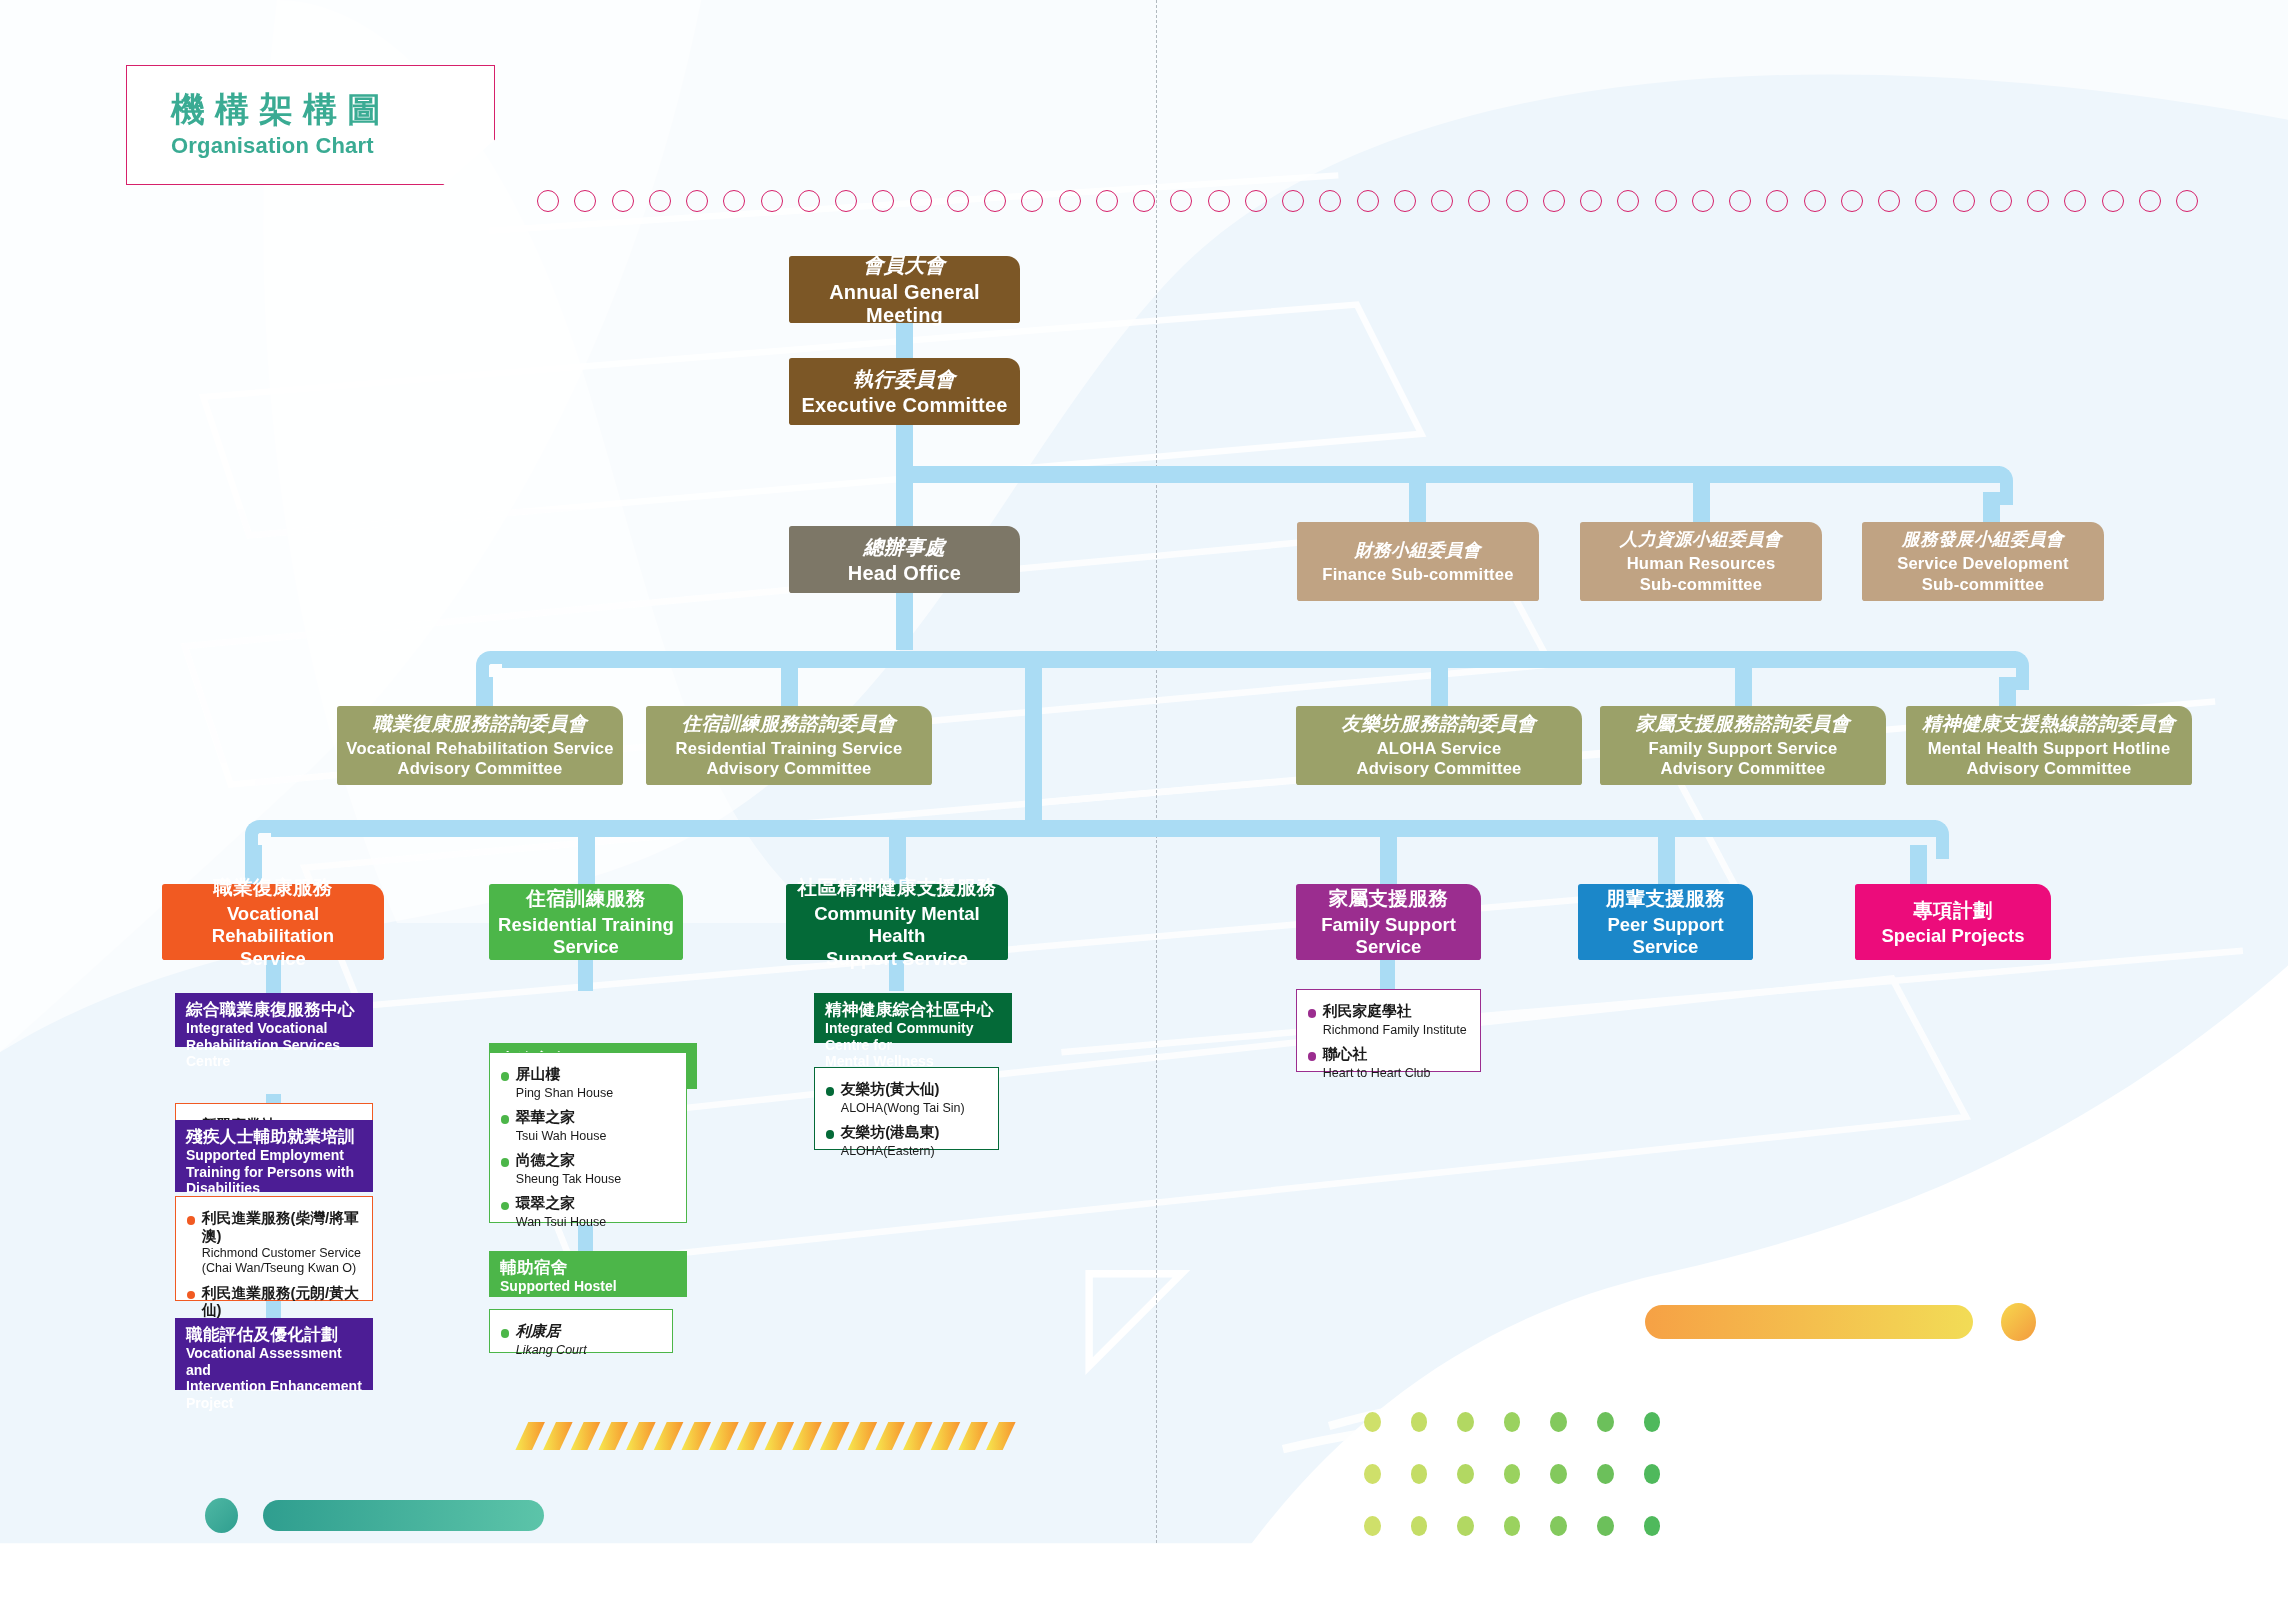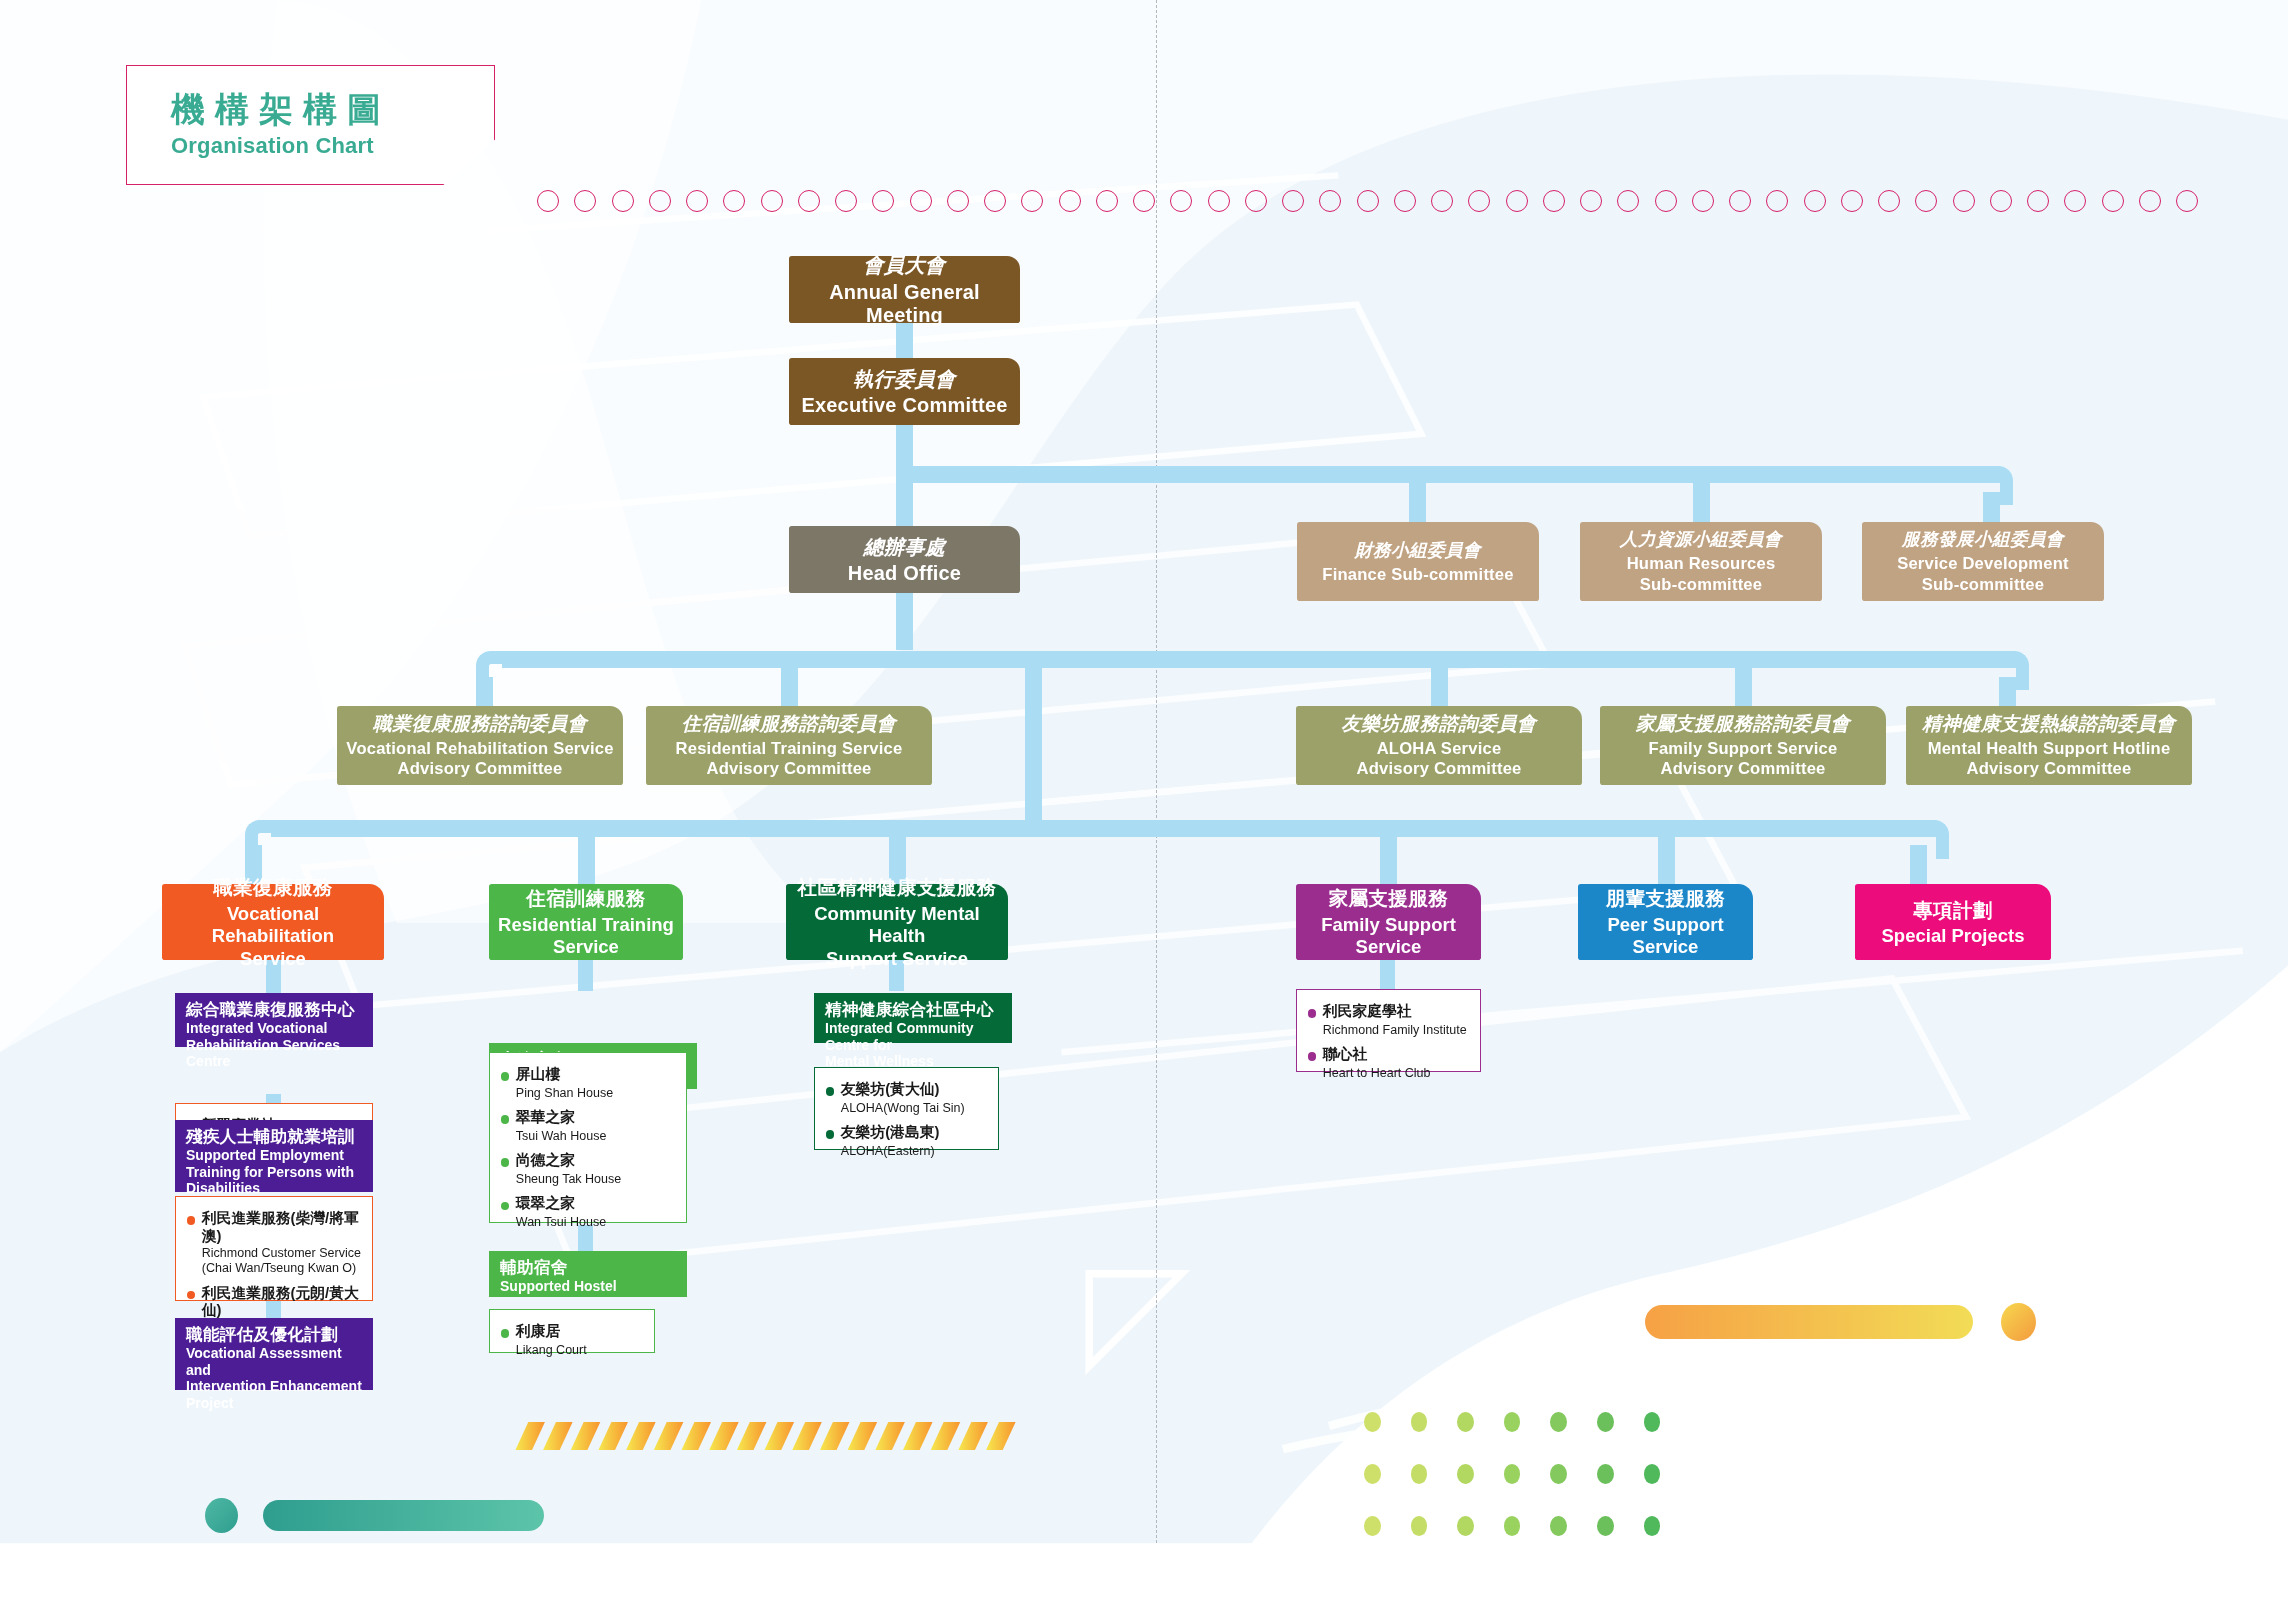--- a/index.html
+++ b/index.html
@@ -463,21 +463,21 @@
         <span class="cn">環翠之家</span><br>
         <span class="en">Wan Tsui House</span>
       </span>
     </div>
   </div>
 
   <div class="subhead gr-bg" style="left:489px;top:1251px;width:198px;height:46px;">
     <div class="cn">輔助宿舍</div>
     <div class="en" style="white-space:pre-line">Supported Hostel</div>
   </div>
-  <div class="listcard gr-bd" style="left:489px;top:1309px;width:166px;height:44px;">
+  <div class="listcard gr-bd" style="left:489px;top:1309px;width:184px;height:44px;font-style:italic;">
     <div class="li">
       <span class="dot gr-dot"></span>
       <span class="txt">
         <span class="cn">利康居</span><br>
         <span class="en">Likang Court</span>
       </span>
     </div>
   </div>
 
   <div class="subhead dg-bg" style="left:814px;top:993px;width:198px;height:50px;">

